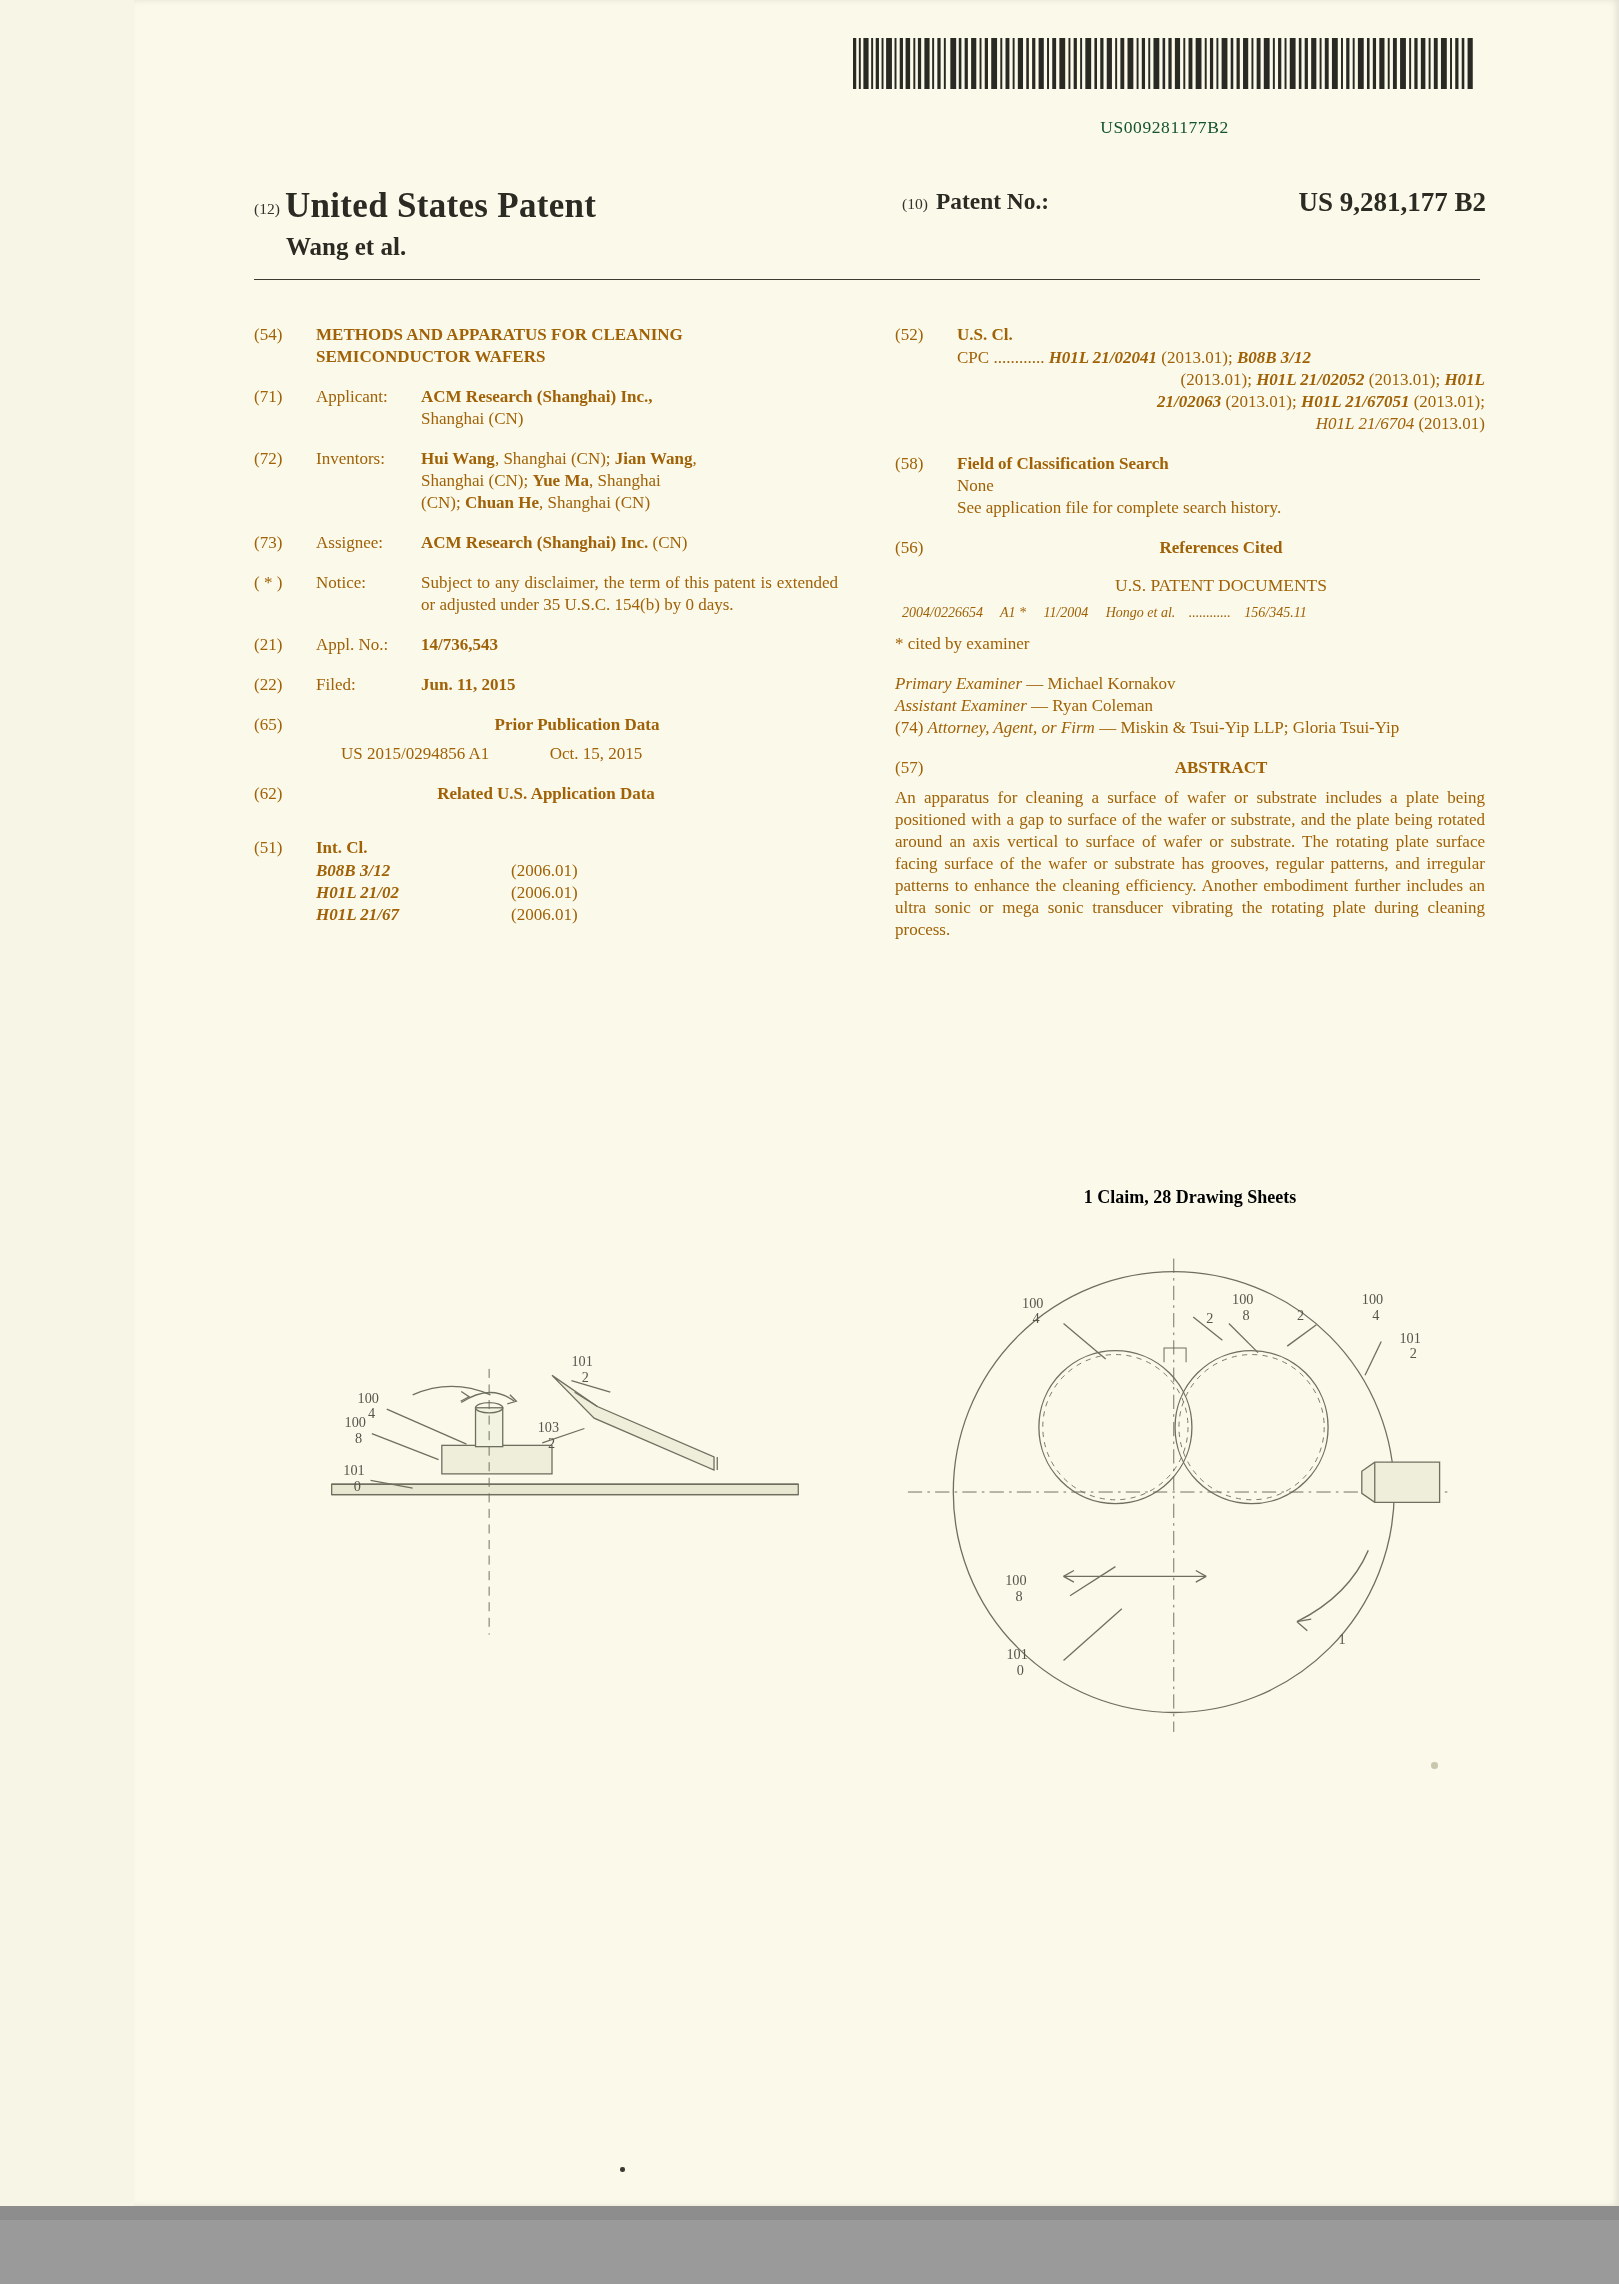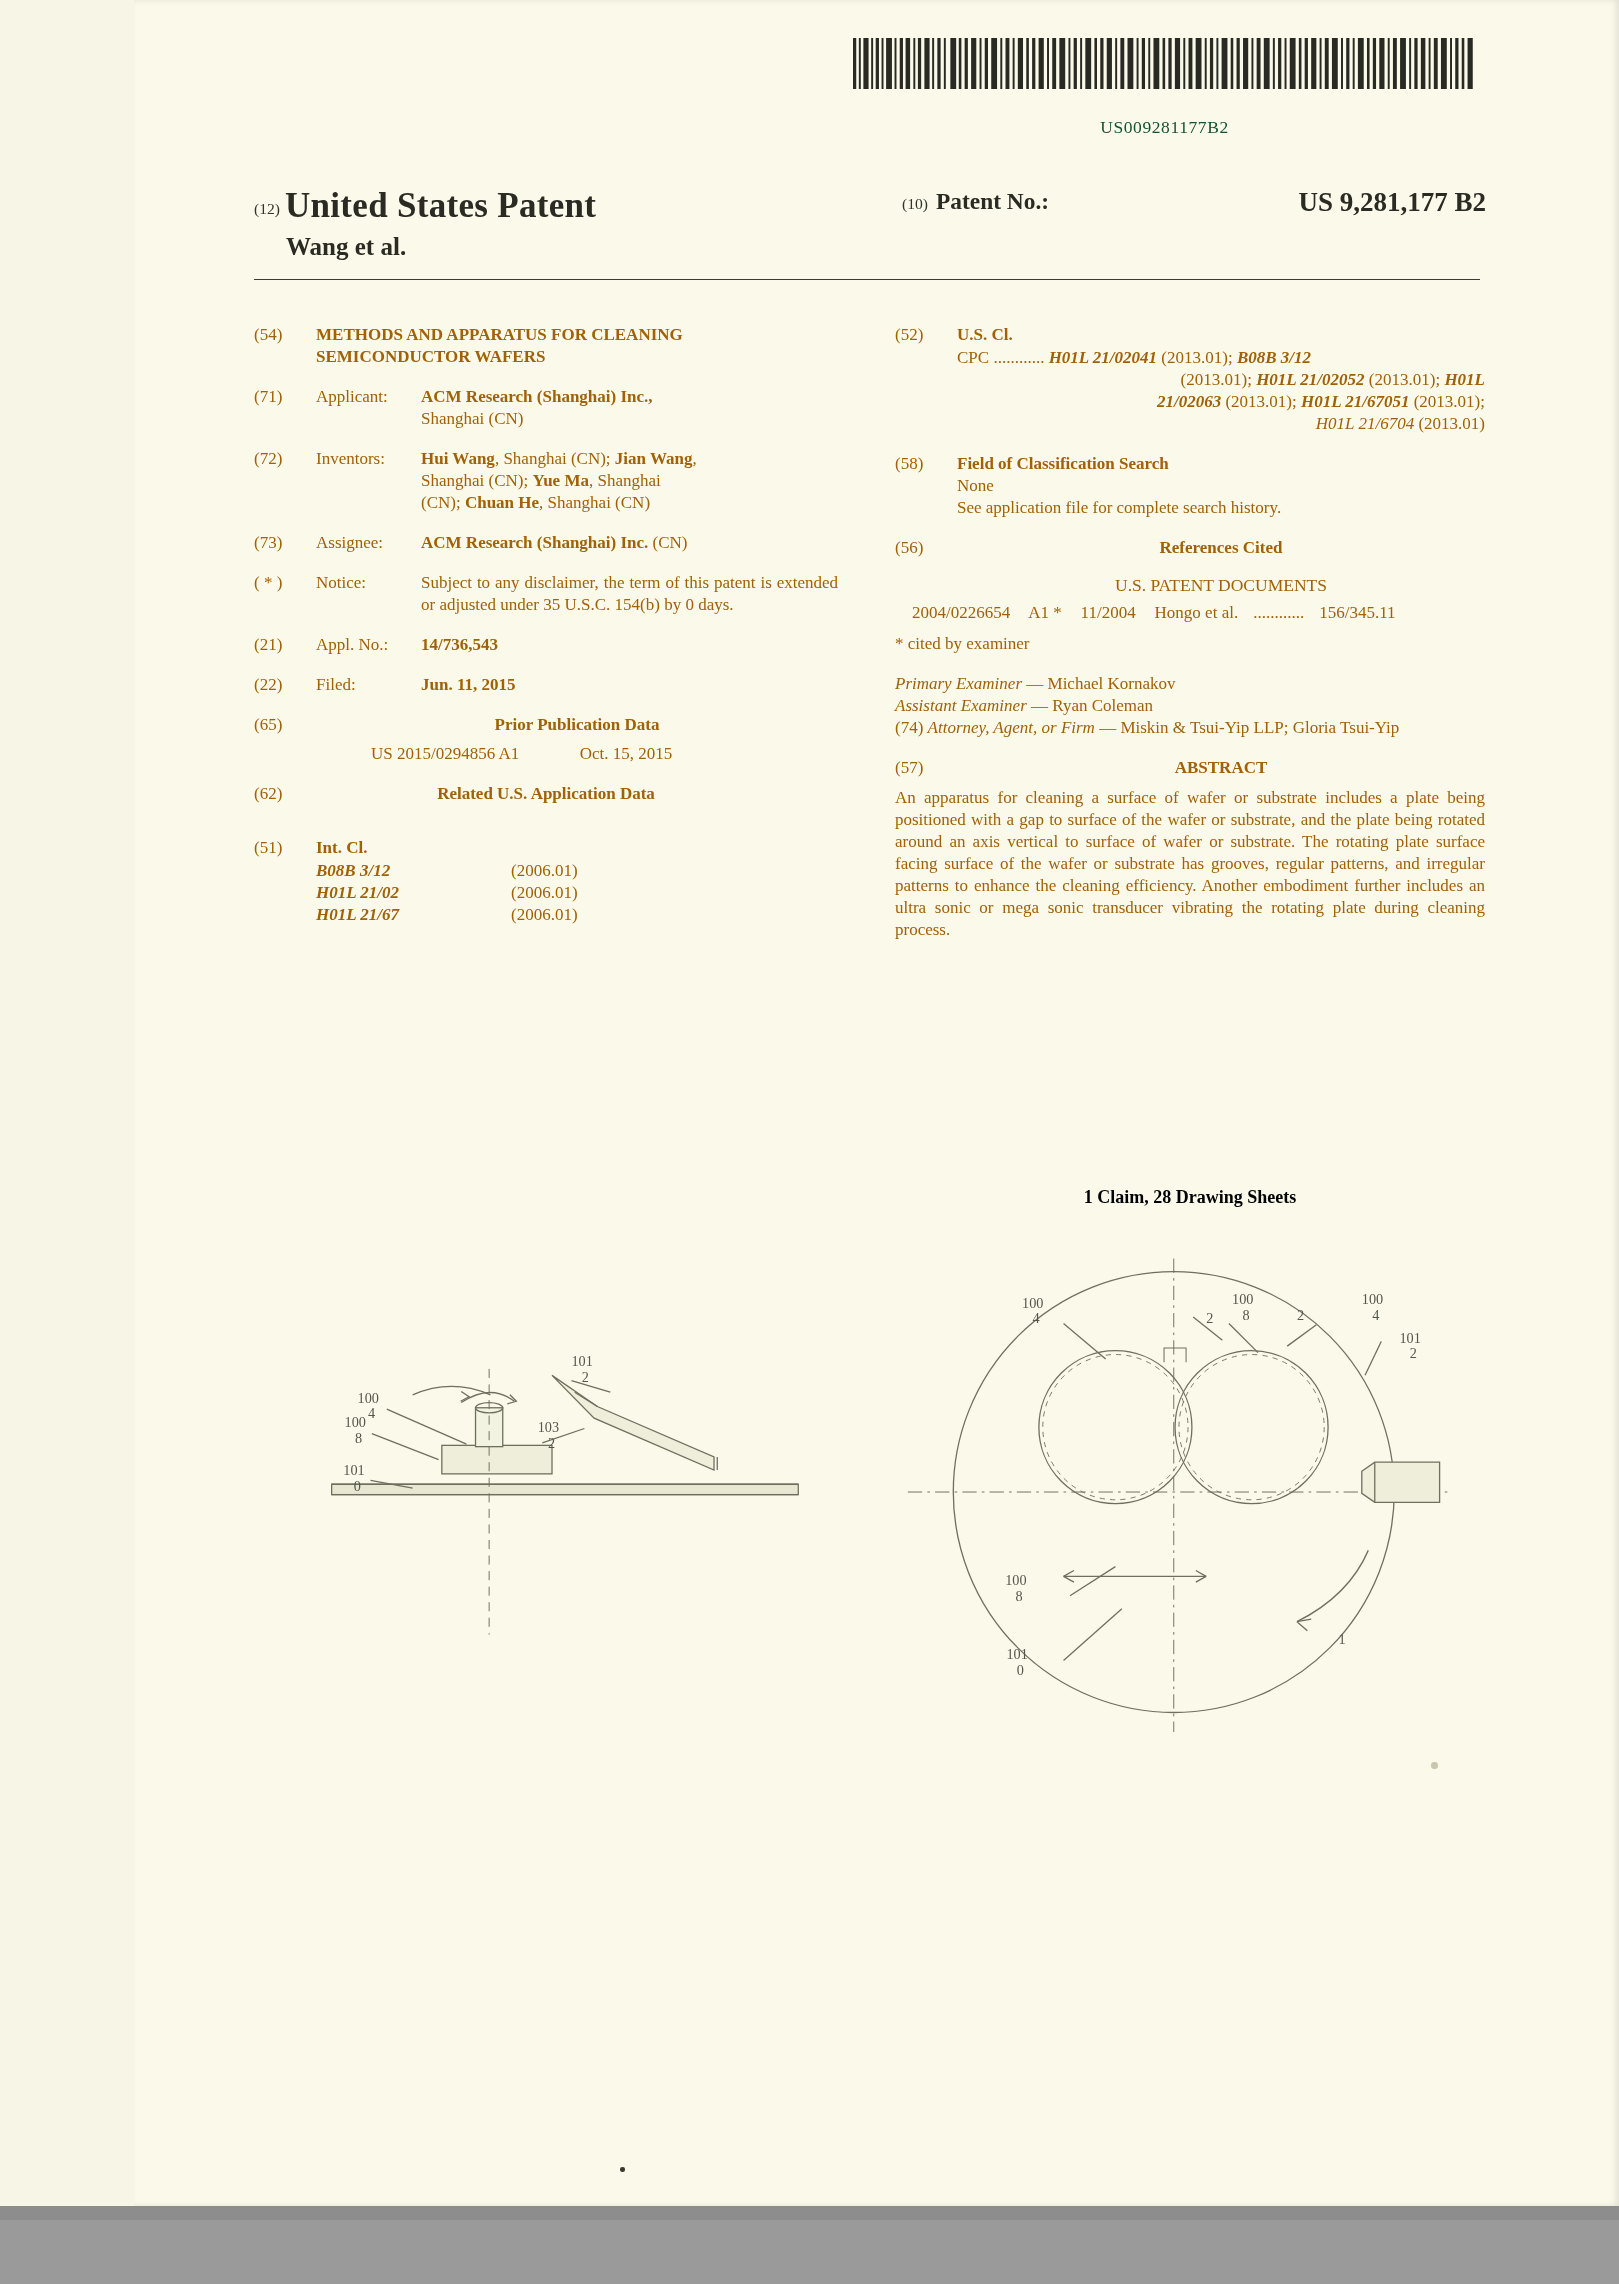--- a/index.html
+++ b/index.html
@@ -217,23 +217,24 @@
     font-weight: bold; font-style: italic;
     font-size: 17px;
   }
   .intcl-row .b {
     position: absolute; left: 195px; top: 0;
     font-size: 17px;
   }
 
   .ref-row {
     position: relative;
-    font-size: 17px;
-    margin-left: 17px;
+    font-size: 14px;
+    margin-left: 7px;
     margin-top: 6.5px;
+    font-style: italic;
   }
 
   
   .fig-left {
     position: absolute;
     left: 247px;
     top: 1330px;
     width: 610px;
     height: 337px;
   }
@@ -444,21 +445,21 @@
 
     <div class="entry">
       <span class="code">(22)</span>
       <span class="lead">Filed:</span>
       <div class="body" style="margin-left:167px"><b>Jun. 11, 2015</b></div>
     </div>
 
     <div class="entry">
       <span class="code">(65)</span>
       <div class="body sec-head">Prior Publication Data</div>
-      <div class="body" style="margin-left:117px;margin-top:6.5px;">
+      <div class="body" style="margin-left:87px;margin-top:6.5px;">
         <span>US 2015/0294856 A1</span>
         <span style="display:inline-block;width:52px"></span>
         <span>Oct. 15, 2015</span>
       </div>
     </div>
 
     <div class="entry">
       <div class="body sec-head" style="margin-left:0">Related U.S. Application Data</div>
       <div style="height:7.8px"></div>
       <span class="code">(62)</span>

